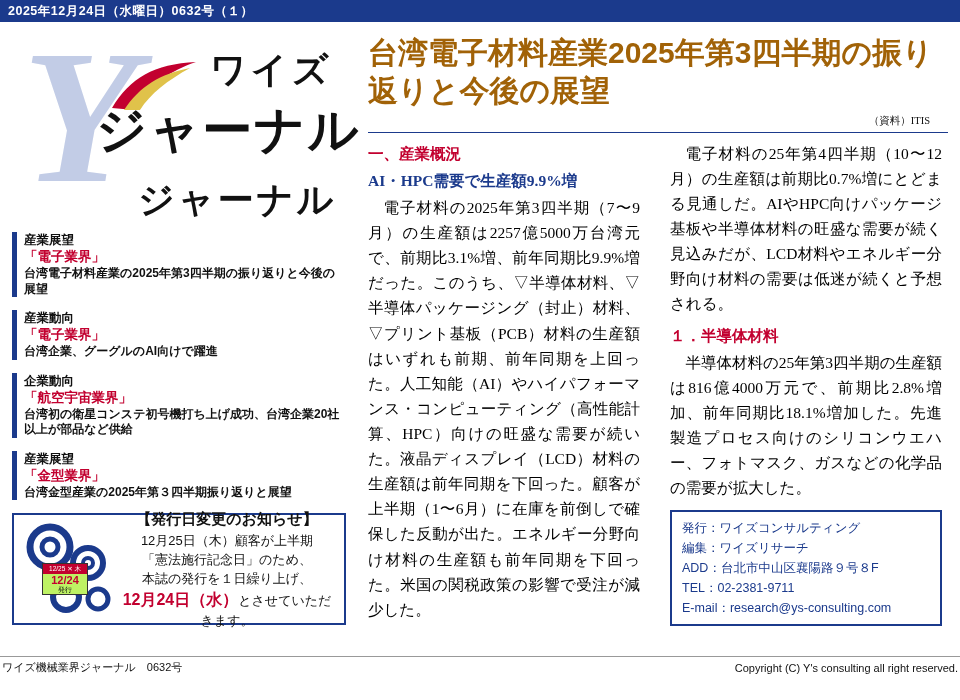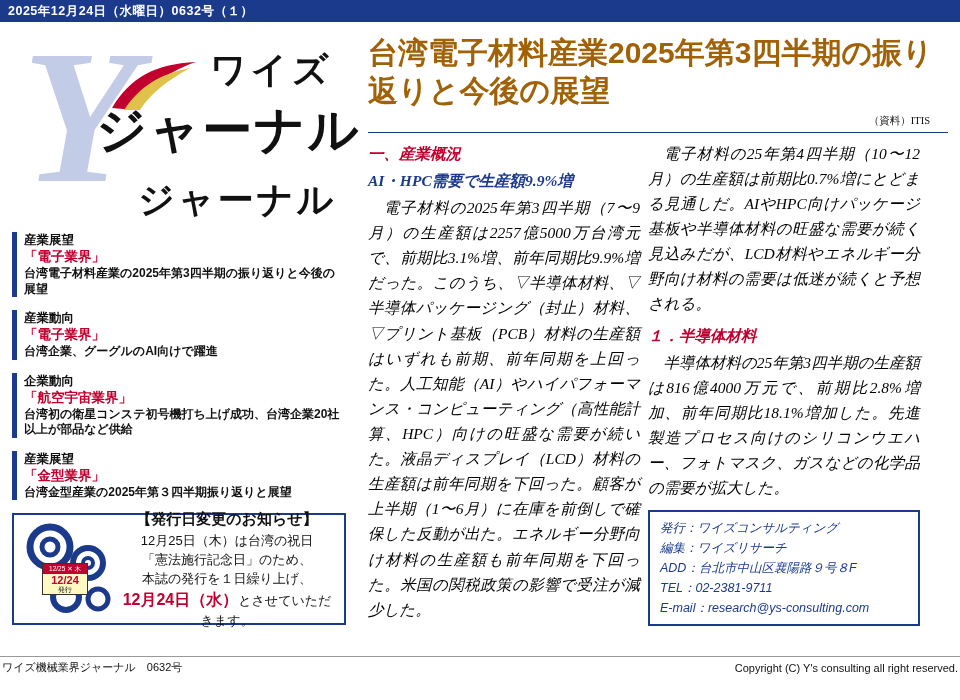--- a/index.html
+++ b/index.html
@@ -159,21 +159,21 @@
     flex: 0 0 96px;
     position: relative;
     height: 100px;
   }
   .notice .cal {
     position: absolute;
     left: 22px;
     top: 44px;
     width: 44px;
     border: 1px solid #333;
-    background: #fef9c3;
+    background: #bef264;
     font-family: "Liberation Sans", sans-serif;
     text-align: center;
     font-size: 7px;
     line-height: 1.15;
   }
   .notice .cal .cal-top {
     background: #c2002f;
     color: #fff;
     font-size: 6.5px;
     padding: 1px 0;
@@ -232,23 +232,22 @@
     color: #111;
   }
   .rule {
     border: none;
     border-top: 1px solid #1b3a8c;
     margin: 4px 0 8px 0;
   }
 
   .cols {
     display: flex;
-    gap: 8px;
+    gap: 30px;
     margin-top: 6px;
-    font-style: italic;
   }
   .col {
     width: 272px;
     font-size: 15.5px;
     line-height: 1.62;
     text-align: justify;
   }
   .sec-h {
     color: #c2002f;
     font-weight: bold;
@@ -377,21 +376,21 @@
           <circle cx="78" cy="80" r="10" fill="none" stroke="#1b3a8c" stroke-width="5"></circle>
         </svg>
         <div class="cal">
           <div class="cal-top">12/25 ✕ 木</div>
           <div class="cal-d">12/24</div>
           <div class="cal-s">発行</div>
         </div>
       </div>
       <div class="ntext">
         <div class="nhead">【発行日変更のお知らせ】</div>
-        <div>12月25日（木）は台湾の祝日</div>
+        <div>12月25日（木）顧客が上半期</div>
         <div>「憲法施行記念日」のため、</div>
         <div>本誌の発行を１日繰り上げ、</div>
         <div>
           <span class="red">12月24日（水）</span><span>とさせていただきます。</span>
         </div>
       </div>
     </div>
 
   </div>
 

